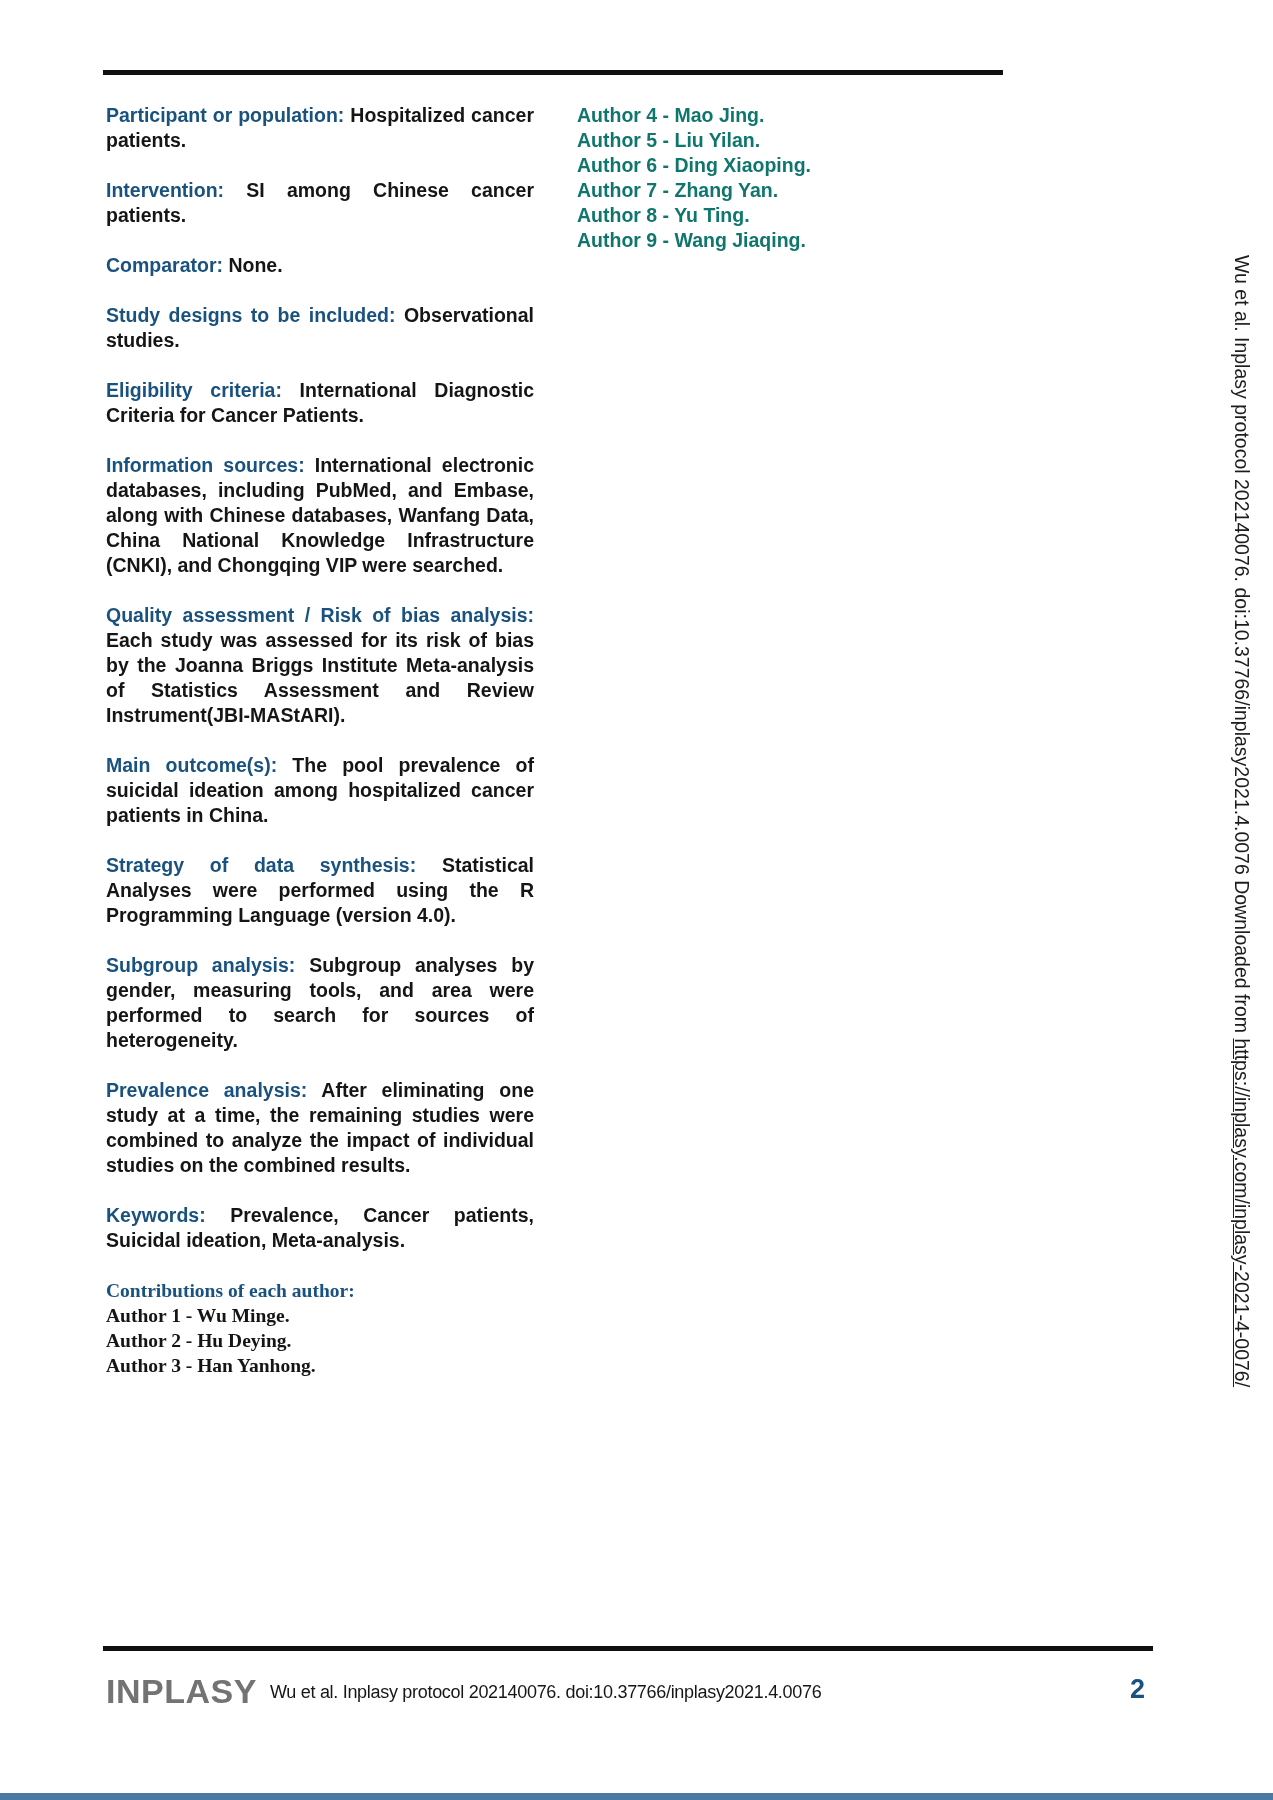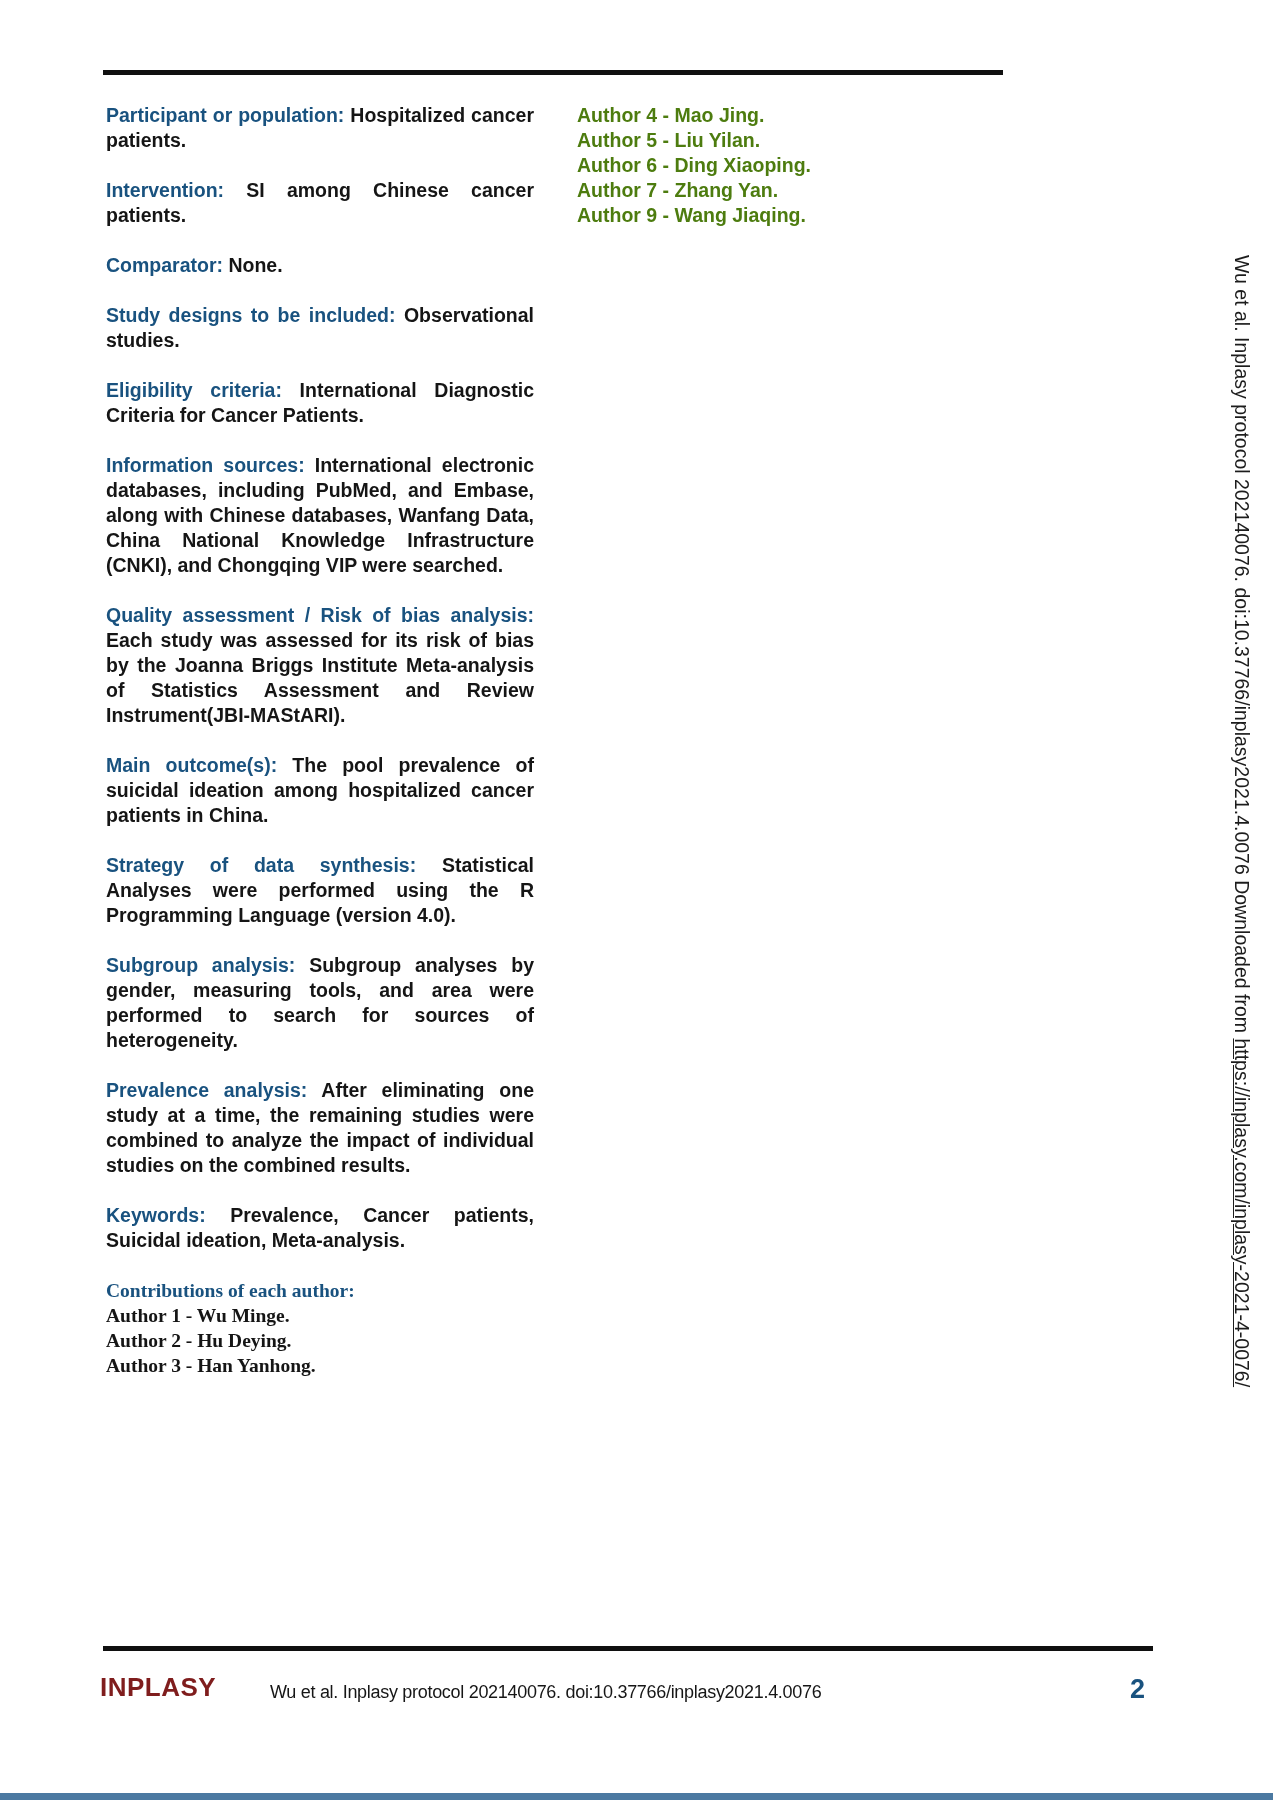--- a/index.html
+++ b/index.html
@@ -47,21 +47,21 @@
     color: #19527f;
   }
   .sec .contrib-line {
     text-align: left;
     font-family: Liberation Serif, serif;
   }
   .author-line {
     font-size: 19.5px;
     line-height: 25px;
     font-weight: bold;
-    color: #4d7c0f;
+    color: #0f766e;
   }
   .sidebar-text {
     position: absolute;
     left: 1253px;
     top: 255px;
     transform: rotate(90deg);
     transform-origin: 0 0;
     white-space: nowrap;
     font-size: 19.5px;
     line-height: 22px;
@@ -75,26 +75,26 @@
   .footer-rule {
     position: absolute;
     left: 103px;
     top: 1646px;
     width: 1050px;
     height: 5px;
     background: #101010;
   }
   .logo {
     position: absolute;
-    left: 100px;
+    left: 106px;
     top: 1672px;
-    font-size: 26px;
+    font-size: 34px;
     font-weight: bold;
     letter-spacing: 0.5px;
-    color: #7f1d1d;
+    color: #737373;
   }
   .footer-cite {
     position: absolute;
     left: 270px;
     top: 1682px;
     font-size: 18px;
     letter-spacing: -0.3px;
     color: #161616;
     font-weight: normal;
   }
@@ -156,20 +156,21 @@
       <div class="contrib-line">Author 3 - Han Yanhong.</div>
     </div>
 
   </div>
 
   <div class="col-right">
     <div class="author-line">Author 4 - Mao Jing.</div>
     <div class="author-line">Author 5 - Liu Yilan.</div>
     <div class="author-line">Author 6 - Ding Xiaoping.</div>
     <div class="author-line">Author 7 - Zhang Yan.</div>
+    <div class="author-line">Author 8 - Yu Ting.</div>
     <div class="author-line">Author 9 - Wang Jiaqing.</div>
   </div>
 
   <div class="sidebar-text"><span>Wu et al. Inplasy protocol 202140076. doi:10.37766/inplasy2021.4.0076 Downloaded from </span><span class="url">https://inplasy.com/inplasy-2021-4-0076/</span></div>
 
   <div class="footer-rule"></div>
 
   <div class="logo">INPLASY</div>
 
   <div class="footer-cite">Wu et al. Inplasy protocol 202140076. doi:10.37766/inplasy2021.4.0076</div>

